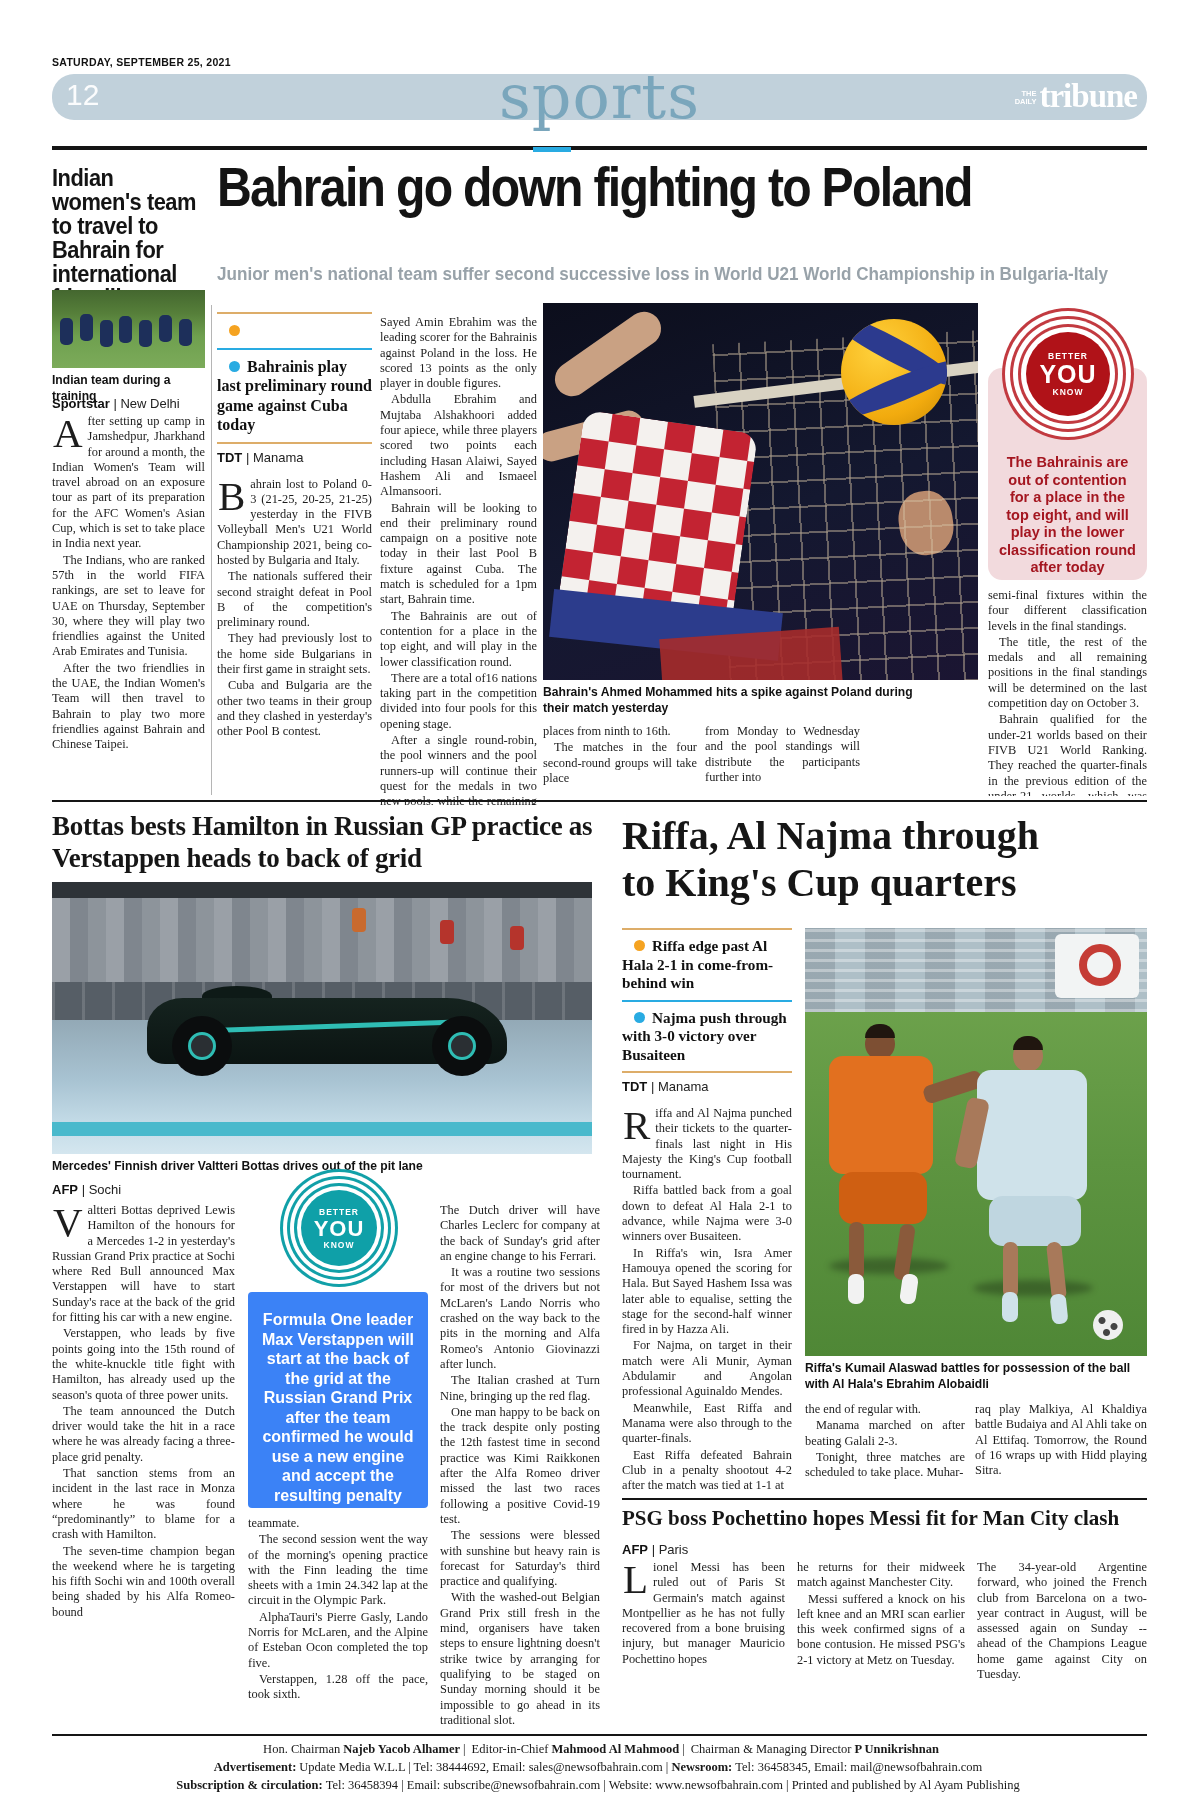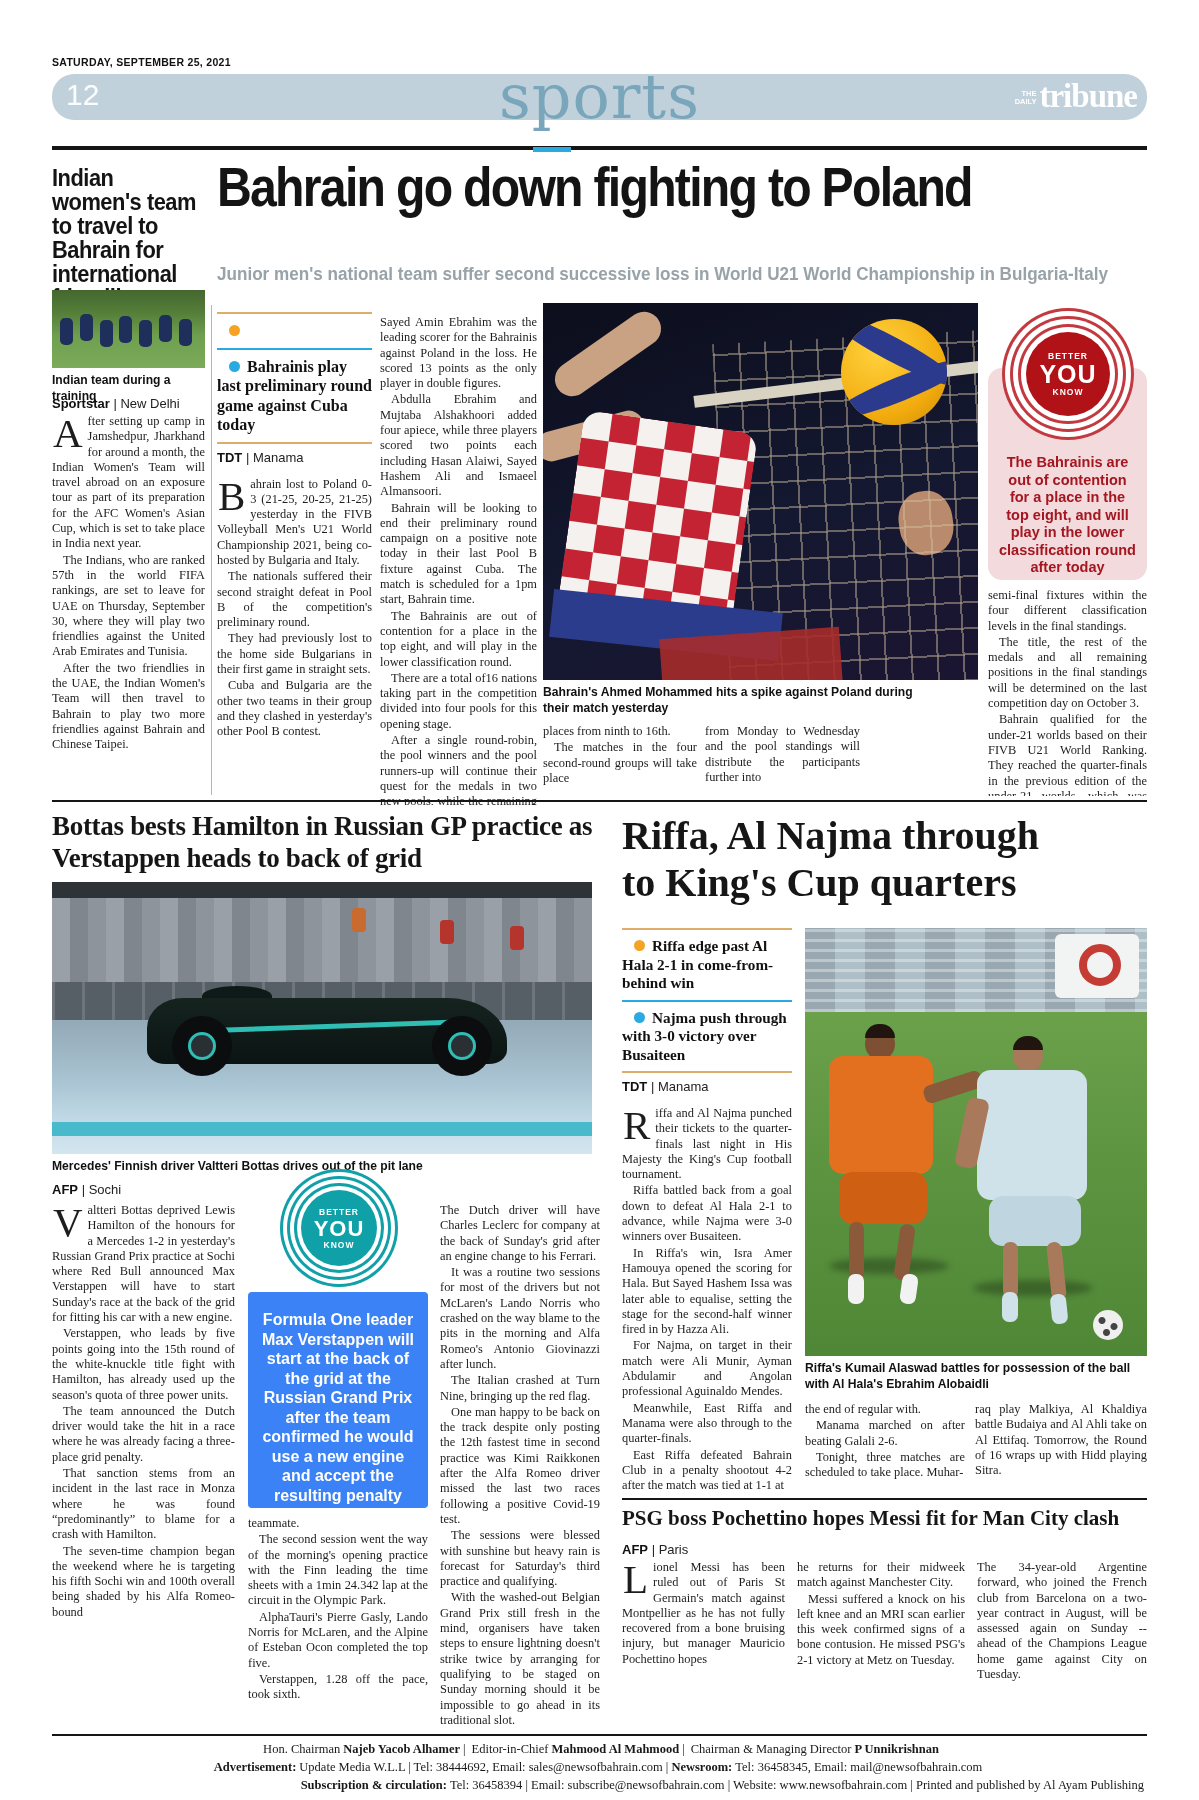--- a/index.html
+++ b/index.html
@@ -241,21 +241,21 @@
   <span class="s3">KNOW</span>
 </div>
 <div class="abs clip" style="left:248px;top:1516px;width:180px;height:210px;">
   <p class="bt first">teammate.</p>
   <p class="bt">The second session went the way of the morning's opening practice with the Finn leading the time sheets with a 1min 24.342 lap at the circuit in the Olympic Park.</p>
   <p class="bt">AlphaTauri's Pierre Gasly, Lando Norris for McLaren, and the Alpine of Esteban Ocon completed the top five.</p>
   <p class="bt">Verstappen, 1.28 off the pace, took sixth.</p>
 </div>
 <div class="abs clip" style="left:440px;top:1203px;width:160px;height:524px;">
   <p class="bt first">The Dutch driver will have Charles Leclerc for company at the back of Sunday's grid after an engine change to his Ferrari.</p>
-  <p class="bt">It was a routine two sessions for most of the drivers but not McLaren's Lando Norris who crashed on the way blame to the pits in the morning and Alfa Romeo's Antonio Giovinazzi after lunch.</p>
+  <p class="bt">It was a routine two sessions for most of the drivers but not McLaren's Lando Norris who crashed on the way back to the pits in the morning and Alfa Romeo's Antonio Giovinazzi after lunch.</p>
   <p class="bt">The Italian crashed at Turn Nine, bringing up the red flag.</p>
   <p class="bt">One man happy to be back on the track despite only posting the 12th fastest time in second practice was Kimi Raikkonen after the Alfa Romeo driver missed the last two races following a positive Covid-19 test.</p>
   <p class="bt">The sessions were blessed with sunshine but heavy rain is forecast for Saturday's third practice and qualifying.</p>
   <p class="bt">With the washed-out Belgian Grand Prix still fresh in the mind, organisers have taken steps to ensure lightning doesn't strike twice by arranging for qualifying to be staged on Sunday morning should it be impossible to go ahead in its traditional slot.</p>
 </div>
 
 <div class="abs hserif" style="left:622px;top:812px;font-size:40px;line-height:47px;">
   <div>Riffa, Al Najma through</div>
   <div>to King's Cup quarters</div>
 </div>
@@ -302,21 +302,21 @@
   <div class="torso" style="left:184px;top:268px;width:92px;height:50px;background:#bfd6e0;"></div>
   <div class="limb" style="left:198px;top:314px;width:15px;height:56px;background:#a8795a;"></div>
   <div class="limb" style="left:244px;top:314px;width:15px;height:58px;background:#a8795a;transform:rotate(-6deg);"></div>
   <div class="limb" style="left:197px;top:364px;width:16px;height:30px;background:#cfe2ea;"></div>
   <div class="limb" style="left:246px;top:366px;width:16px;height:30px;background:#cfe2ea;transform:rotate(-6deg);"></div>
   <div class="ball"></div>
 </div>
 <div class="abs cap" style="left:805px;top:1360px;width:342px;">Riffa's Kumail Alaswad battles for possession of the ball with Al Hala's Ebrahim Alobaidli</div>
 <div class="abs clip" style="left:805px;top:1402px;width:160px;height:92px;">
   <p class="bt first">the end of regular with.</p>
-  <p class="bt">Manama marched on after beating Galali 2-6.</p>
+  <p class="bt">Manama marched on after beating Galali 2-3.</p>
   <p class="bt">Tonight, three matches are scheduled to take place. Muhar-</p>
 </div>
 <div class="abs clip" style="left:975px;top:1402px;width:172px;height:92px;">
   <p class="bt first">raq play Malkiya, Al Khaldiya battle Budaiya and Al Ahli take on Al Ettifaq. Tomorrow, the Round of 16 wraps up with Hidd playing Sitra.</p>
 </div>
 
 <div class="abs blackrule" style="left:622px;top:1498px;width:525px;height:2px;"></div>
 <div class="abs hserif" style="left:622px;top:1506px;width:525px;font-size:21px;line-height:25px;">PSG boss Pochettino hopes Messi fit for Man City clash</div>
 <div class="abs by" style="left:622px;top:1536px;">
   <span class="src">AFP</span> <span>|</span> <span>Paris</span>
@@ -332,15 +332,15 @@
   <p class="bt first">The 34-year-old Argentine forward, who joined the French club from Barcelona on a two-year contract in August, will be assessed again on Sunday -- ahead of the Champions League home game against City on Tuesday.</p>
 </div>
 
 <div class="abs" style="left:52px;top:1734px;width:1095px;height:2px;background:#151515;"></div>
 <div class="abs fline" style="left:52px;top:1742px;">
   <span>Hon. Chairman</span><b>Najeb Yacob Alhamer</b><span>|</span><span>Editor-in-Chief</span><b>Mahmood Al Mahmood</b><span>|</span><span>Chairman &amp; Managing Director</span><b>P Unnikrishnan</b>
 </div>
 <div class="abs fline" style="left:52px;top:1760px;">
   <b>Advertisement:</b><span>Update Media W.L.L | Tel: 38444692, Email: sales@newsofbahrain.com |</span><b>Newsroom:</b><span>Tel: 36458345, Email: mail@newsofbahrain.com</span>
 </div>
-<div class="abs fline" style="left:52px;top:1778px;text-align:right;">
+<div class="abs fline" style="left:52px;top:1778px;">
   <b>Subscription &amp; circulation:</b><span>Tel: 36458394 | Email: subscribe@newsofbahrain.com | Website: www.newsofbahrain.com | Printed and published by Al Ayam Publishing</span>
 </div>
 
 </body></html>

